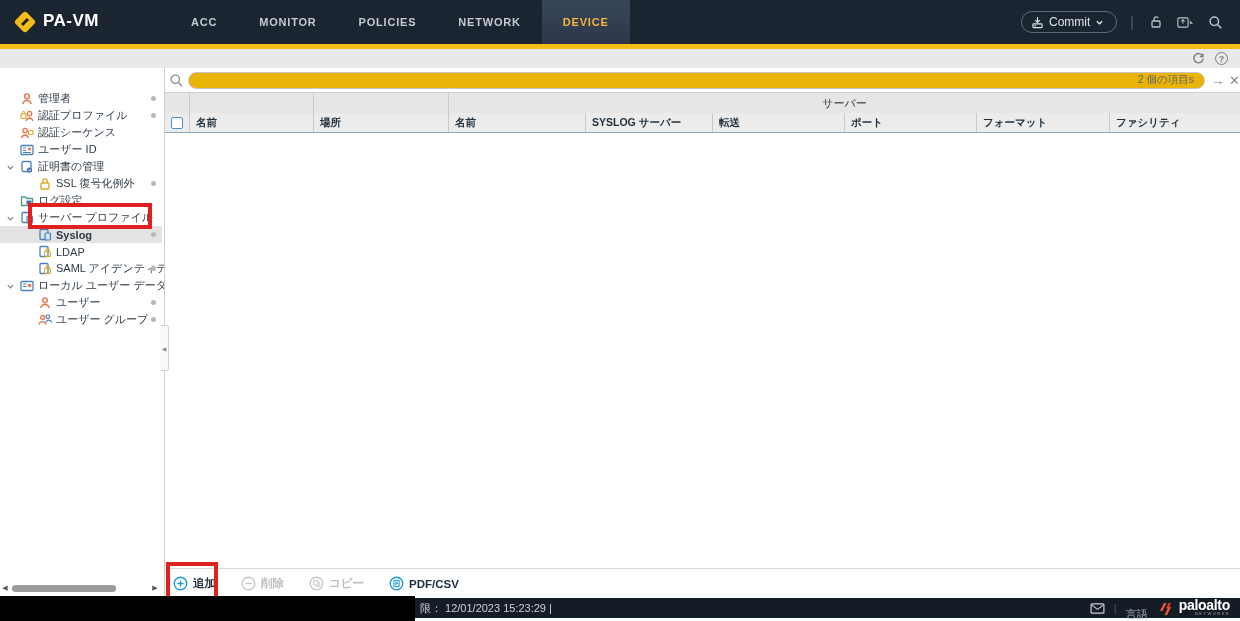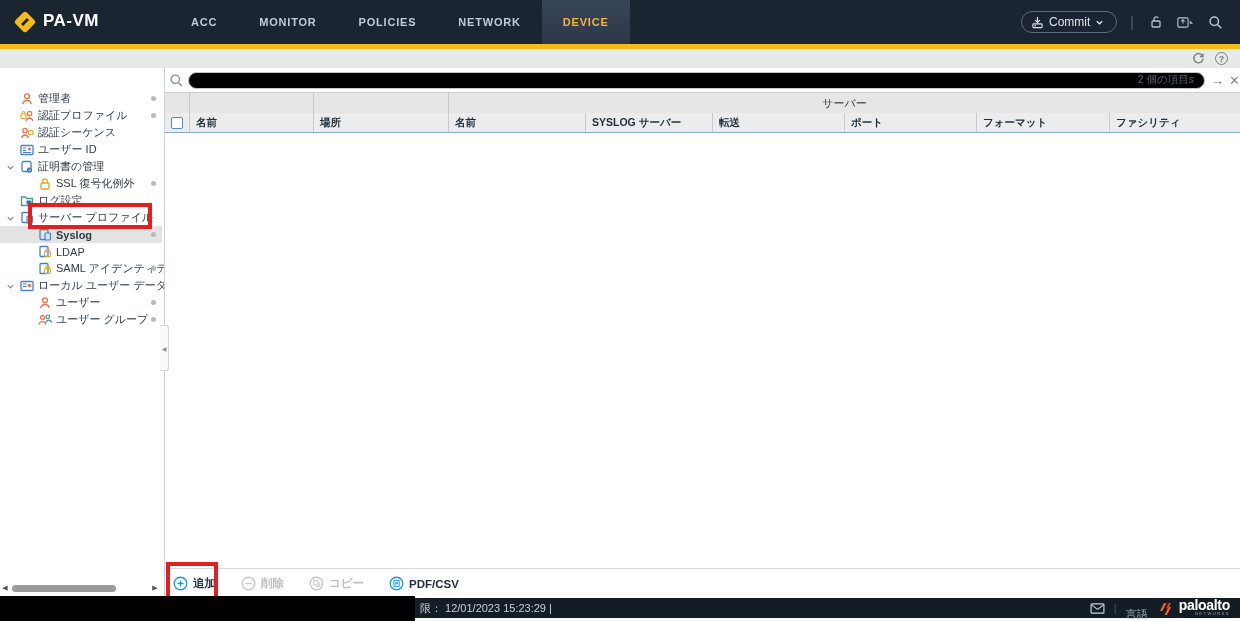--- a/index.html
+++ b/index.html
@@ -50,21 +50,21 @@
     display:flex; align-items:center; justify-content:center; font-size:6px; color:#8a8a8a; cursor:pointer; z-index:3; }
   .hscroll { position:absolute; left:0px; top:514px; width:160px; height:12px; display:flex; align-items:center; }
   .hs-arrow { font-size:7px; color:#555; width:10px; text-align:center; cursor:pointer; }
   .hs-thumb { height:7px; width:104px; background:#9b9b9b; border-radius:4px; margin-left:2px; cursor:pointer; }
   .hs-space { flex:1; }
 
   
   .main { position:absolute; left:165px; top:68px; width:1075px; height:530px; background:#fff; }
   .searchrow { position:absolute; left:0; top:0; width:1075px; height:24px; display:flex; align-items:center; padding-left:4px; }
   .search-pill { height:17px; width:1022px; border:1px solid #c6c6c6; border-radius:10px; margin-left:4px;
-    display:flex; align-items:center; justify-content:flex-end; padding-right:10px; background:#000000; }
+    display:flex; align-items:center; justify-content:flex-end; padding-right:10px; background:#eab308; }
   .search-count { font-size:10.5px; color:#5b6570; }
   .search-go { color:#6f7d8a; font-size:13px; margin-left:6px; cursor:pointer; }
   .search-x { color:#8a8a8a; font-size:13px; margin-left:5px; cursor:pointer; }
 
   .thead-group { position:absolute; left:0; top:24px; width:1075px; height:21px; display:flex;
     background:#e6e6e6; border-top:1px solid #cfcfcf; }
   .thead-cols { position:absolute; left:0; top:45px; width:1075px; height:20px; display:flex;
     background:#ececec; border-bottom:1px solid #8ba6bd; }
   .hcell { border-right:1px solid #c9c9c9; display:flex; align-items:center;
     font-size:10.5px; font-weight:bold; color:#1d2e3d; padding-left:6px; height:100%; }

